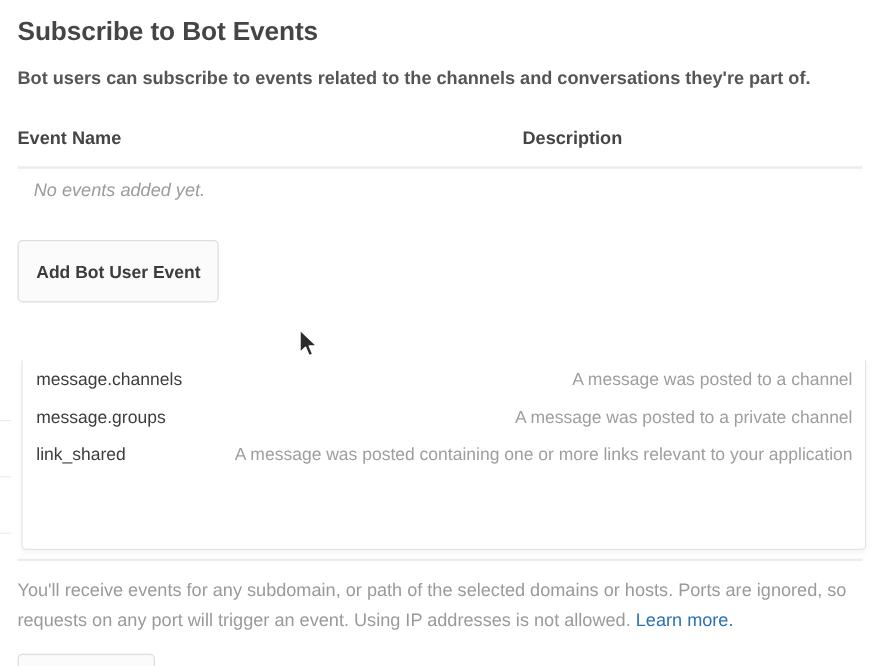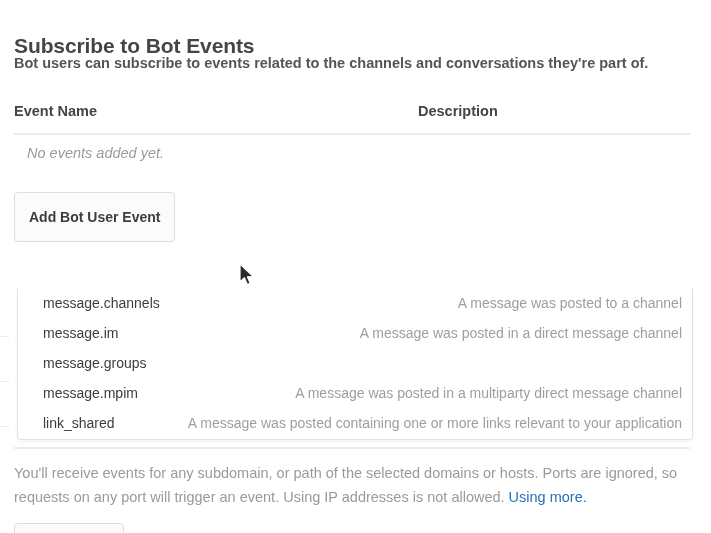--- a/index.html
+++ b/index.html
@@ -25,21 +25,20 @@
   
   .page-title {
     position: absolute;
     left: 14px;
     top: 14px;
     font-size: 21px;
     font-weight: bold;
     color: #454545;
     letter-spacing: -0.1px;
     white-space: nowrap;
-    margin-top: 20px;
   }
   .page-subtitle {
     position: absolute;
     left: 14px;
     top: 55px;
     font-size: 14.5px;
     color: #555555;
     white-space: nowrap;
     font-weight: bold;
   }
@@ -165,21 +164,20 @@
     height: 30px;
     display: flex;
     align-items: center;
     padding: 0 10px 0 11px;
     cursor: pointer;
   }
   .opt-name {
     font-size: 14px;
     color: #3c3c3c;
     white-space: nowrap;
-    margin-left: 14px;
   }
   .opt-desc {
     margin-left: auto;
     font-size: 14px;
     color: #9e9e9e;
     white-space: nowrap;
   }
 
   
   .divider {
@@ -248,39 +246,32 @@
   <div class="ghost-line" style="top:381px"></div>
   <div class="ghost-line" style="top:426px"></div>
 
 
   <div class="combo-menu">
     <div class="combo-option">
       <span class="opt-name">message.channels</span>
       <span class="opt-desc">A message was posted to a channel</span>
     </div>
     <div class="combo-option">
-      <span class="opt-name">message.im</span>
-      <span class="opt-desc">A message was posted in a direct message channel</span>
-    </div>
-    <div class="combo-option">
       <span class="opt-name">message.groups</span>
-    </div>
-    <div class="combo-option">
-      <span class="opt-name">message.mpim</span>
-      <span class="opt-desc">A message was posted in a multiparty direct message channel</span>
+      <span class="opt-desc">A message was posted to a private channel</span>
     </div>
     <div class="combo-option">
       <span class="opt-name">link_shared</span>
       <span class="opt-desc">A message was posted containing one or more links relevant to your application</span>
     </div>
   </div>
 
   <div class="divider"></div>
 
-  <div class="footer-text"><span>You'll receive events for any subdomain, or path of the selected domains or hosts. Ports are ignored, so requests on any port will trigger an event. Using IP addresses is not allowed. </span><a class="footer-link">Using more.</a></div>
+  <div class="footer-text"><span>You'll receive events for any subdomain, or path of the selected domains or hosts. Ports are ignored, so requests on any port will trigger an event. Using IP addresses is not allowed. </span><a class="footer-link">Learn more.</a></div>
 
   <div class="btn-footer"></div>
 
   <svg class="cursor" viewBox="0 0 18 26" xmlns="http://www.w3.org/2000/svg">
     <path d="M2,1 L2,19 L6.4,14.8 L9.3,21.6 L12.2,20.3 L9.4,13.8 L15.2,13.6 Z" fill="#2b2b2b" stroke="#ffffff" stroke-width="1.2" stroke-linejoin="round"></path>
   </svg>
 
 </div>
 
 </body></html>

